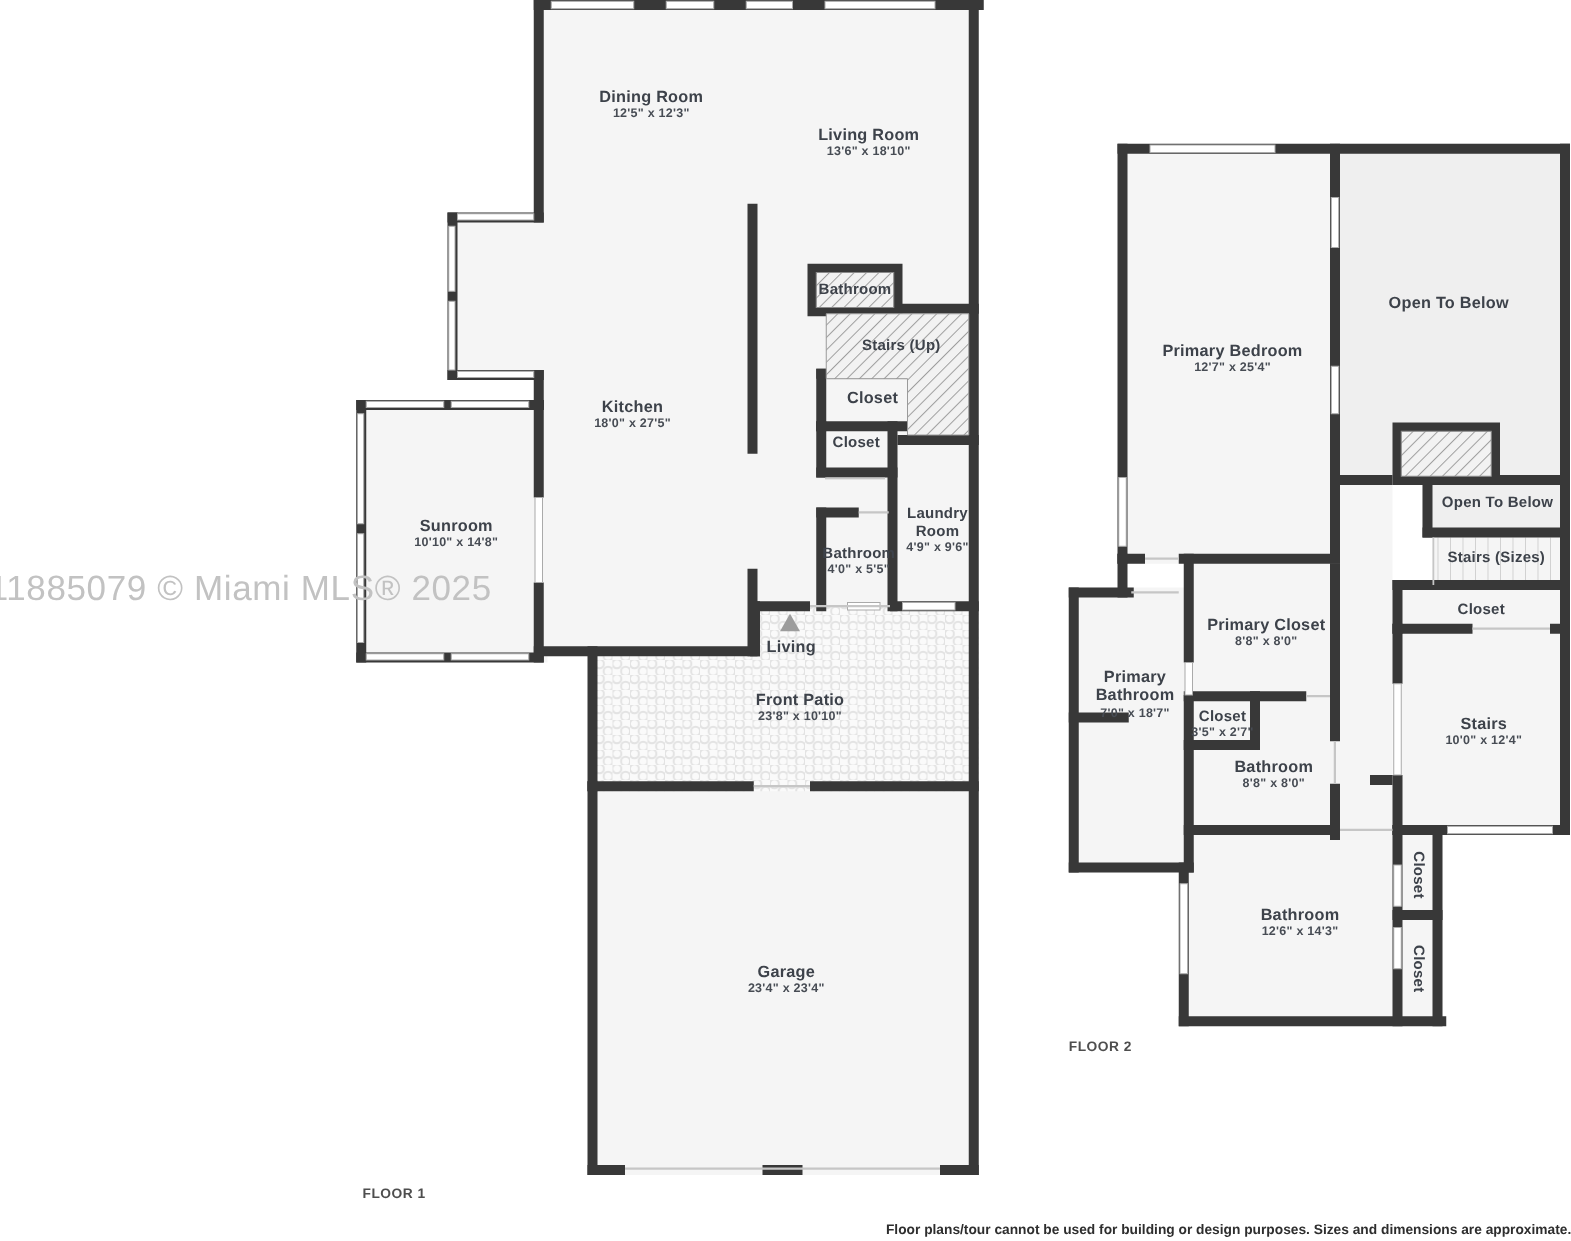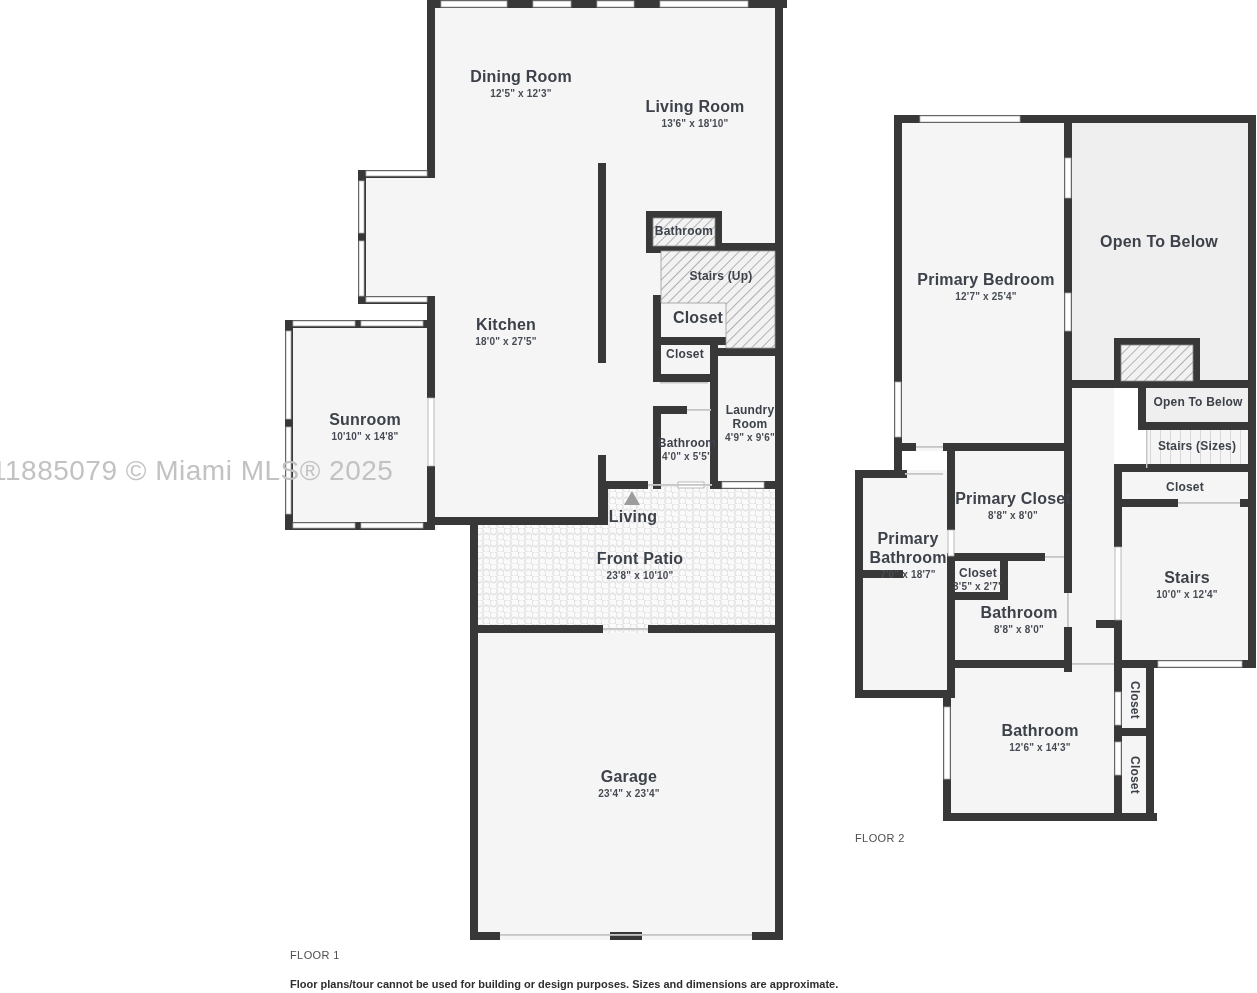--- a/index.html
+++ b/index.html
@@ -7,32 +7,32 @@
     position:relative;width:1257px;height:993px;background:#ffffff;overflow:hidden;
     font-family:"Liberation Sans", sans-serif;
   }
   #plan-svg{position:absolute;left:0;top:0;}
   .lbl{
     position:absolute;transform:translate(-50%,-50%);
     text-align:center;color:#3d424a;white-space:nowrap;line-height:1.18;
   }
   .lbl.wrap{white-space:normal;}
   .lbl.vert{transform:translate(-50%,-50%) rotate(90deg);}
-  .rname{font-size:16px;font-weight:700;letter-spacing:.2px;}
+  .rname{font-size:13px;font-weight:700;letter-spacing:.2px;}
   .rname.sm{font-size:12px;}
   .rdims{font-size:10px;font-weight:600;color:#474c54;margin-top:1px;letter-spacing:.2px;}
   .floor-tag{
-    position:absolute;font-size:11px;font-weight:400;color:#4e4e4e;letter-spacing:.4px;
+    position:absolute;font-size:11px;font-weight:700;color:#4e4e4e;letter-spacing:.4px;
   }
   #watermark{
     position:absolute;left:-9px;top:455px;font-size:28px;color:#c2c2c2;
     letter-spacing:.5px;white-space:nowrap;
   }
   #disclaimer{
-    position:absolute;left:290px;top:978px;width:967px;text-align:left;
+    position:absolute;left:290px;top:978px;width:967px;text-align:right;
     font-size:11px;font-weight:700;color:#2e2e2e;
   }
 </style>
 </head>
 <body>
 
 <div id="canvas">
 
 <svg id="plan-svg" width="1257" height="993" viewBox="0 0 1257 993">
   <defs>

